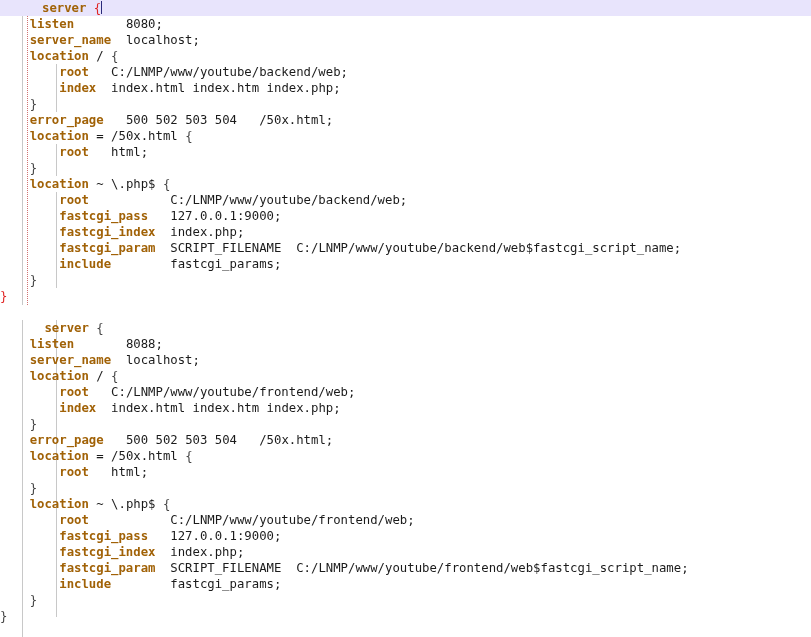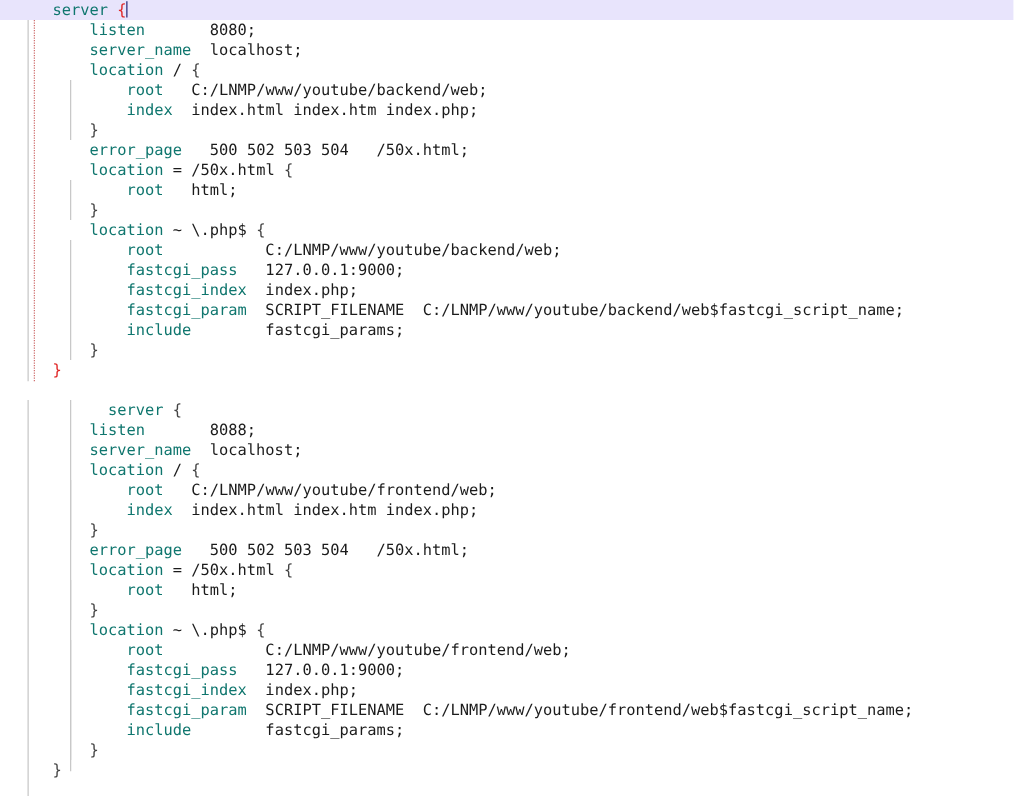--- a/index.html
+++ b/index.html
@@ -43,30 +43,29 @@
     white-space: pre;
     color: #1b1b1b;
     letter-spacing: 0px;
   }
 
   .line {
     position: relative;
     height: 16px;
     line-height: 16px;
     white-space: pre;
-    padding-left: 42px;
   }
 
   .line.caret-line {
     background: #e8e4fc;
     margin-left: 0;
     padding-left: 42px;
   }
 
-  .tok-kw      { color: #0f766e; font-weight: normal; }
+  .tok-kw      { color: #a16207; font-weight: bold; }
   .tok-plain   { color: #1b1b1b; }
   .tok-brace-red { color: #e02424; }
   .tok-brace   { color: #444444; }
 
   .caret {
     display: inline-block;
     width: 0;
     border-left: 1px solid #2a2a7a;
     height: 13px;
     vertical-align: -2px;

